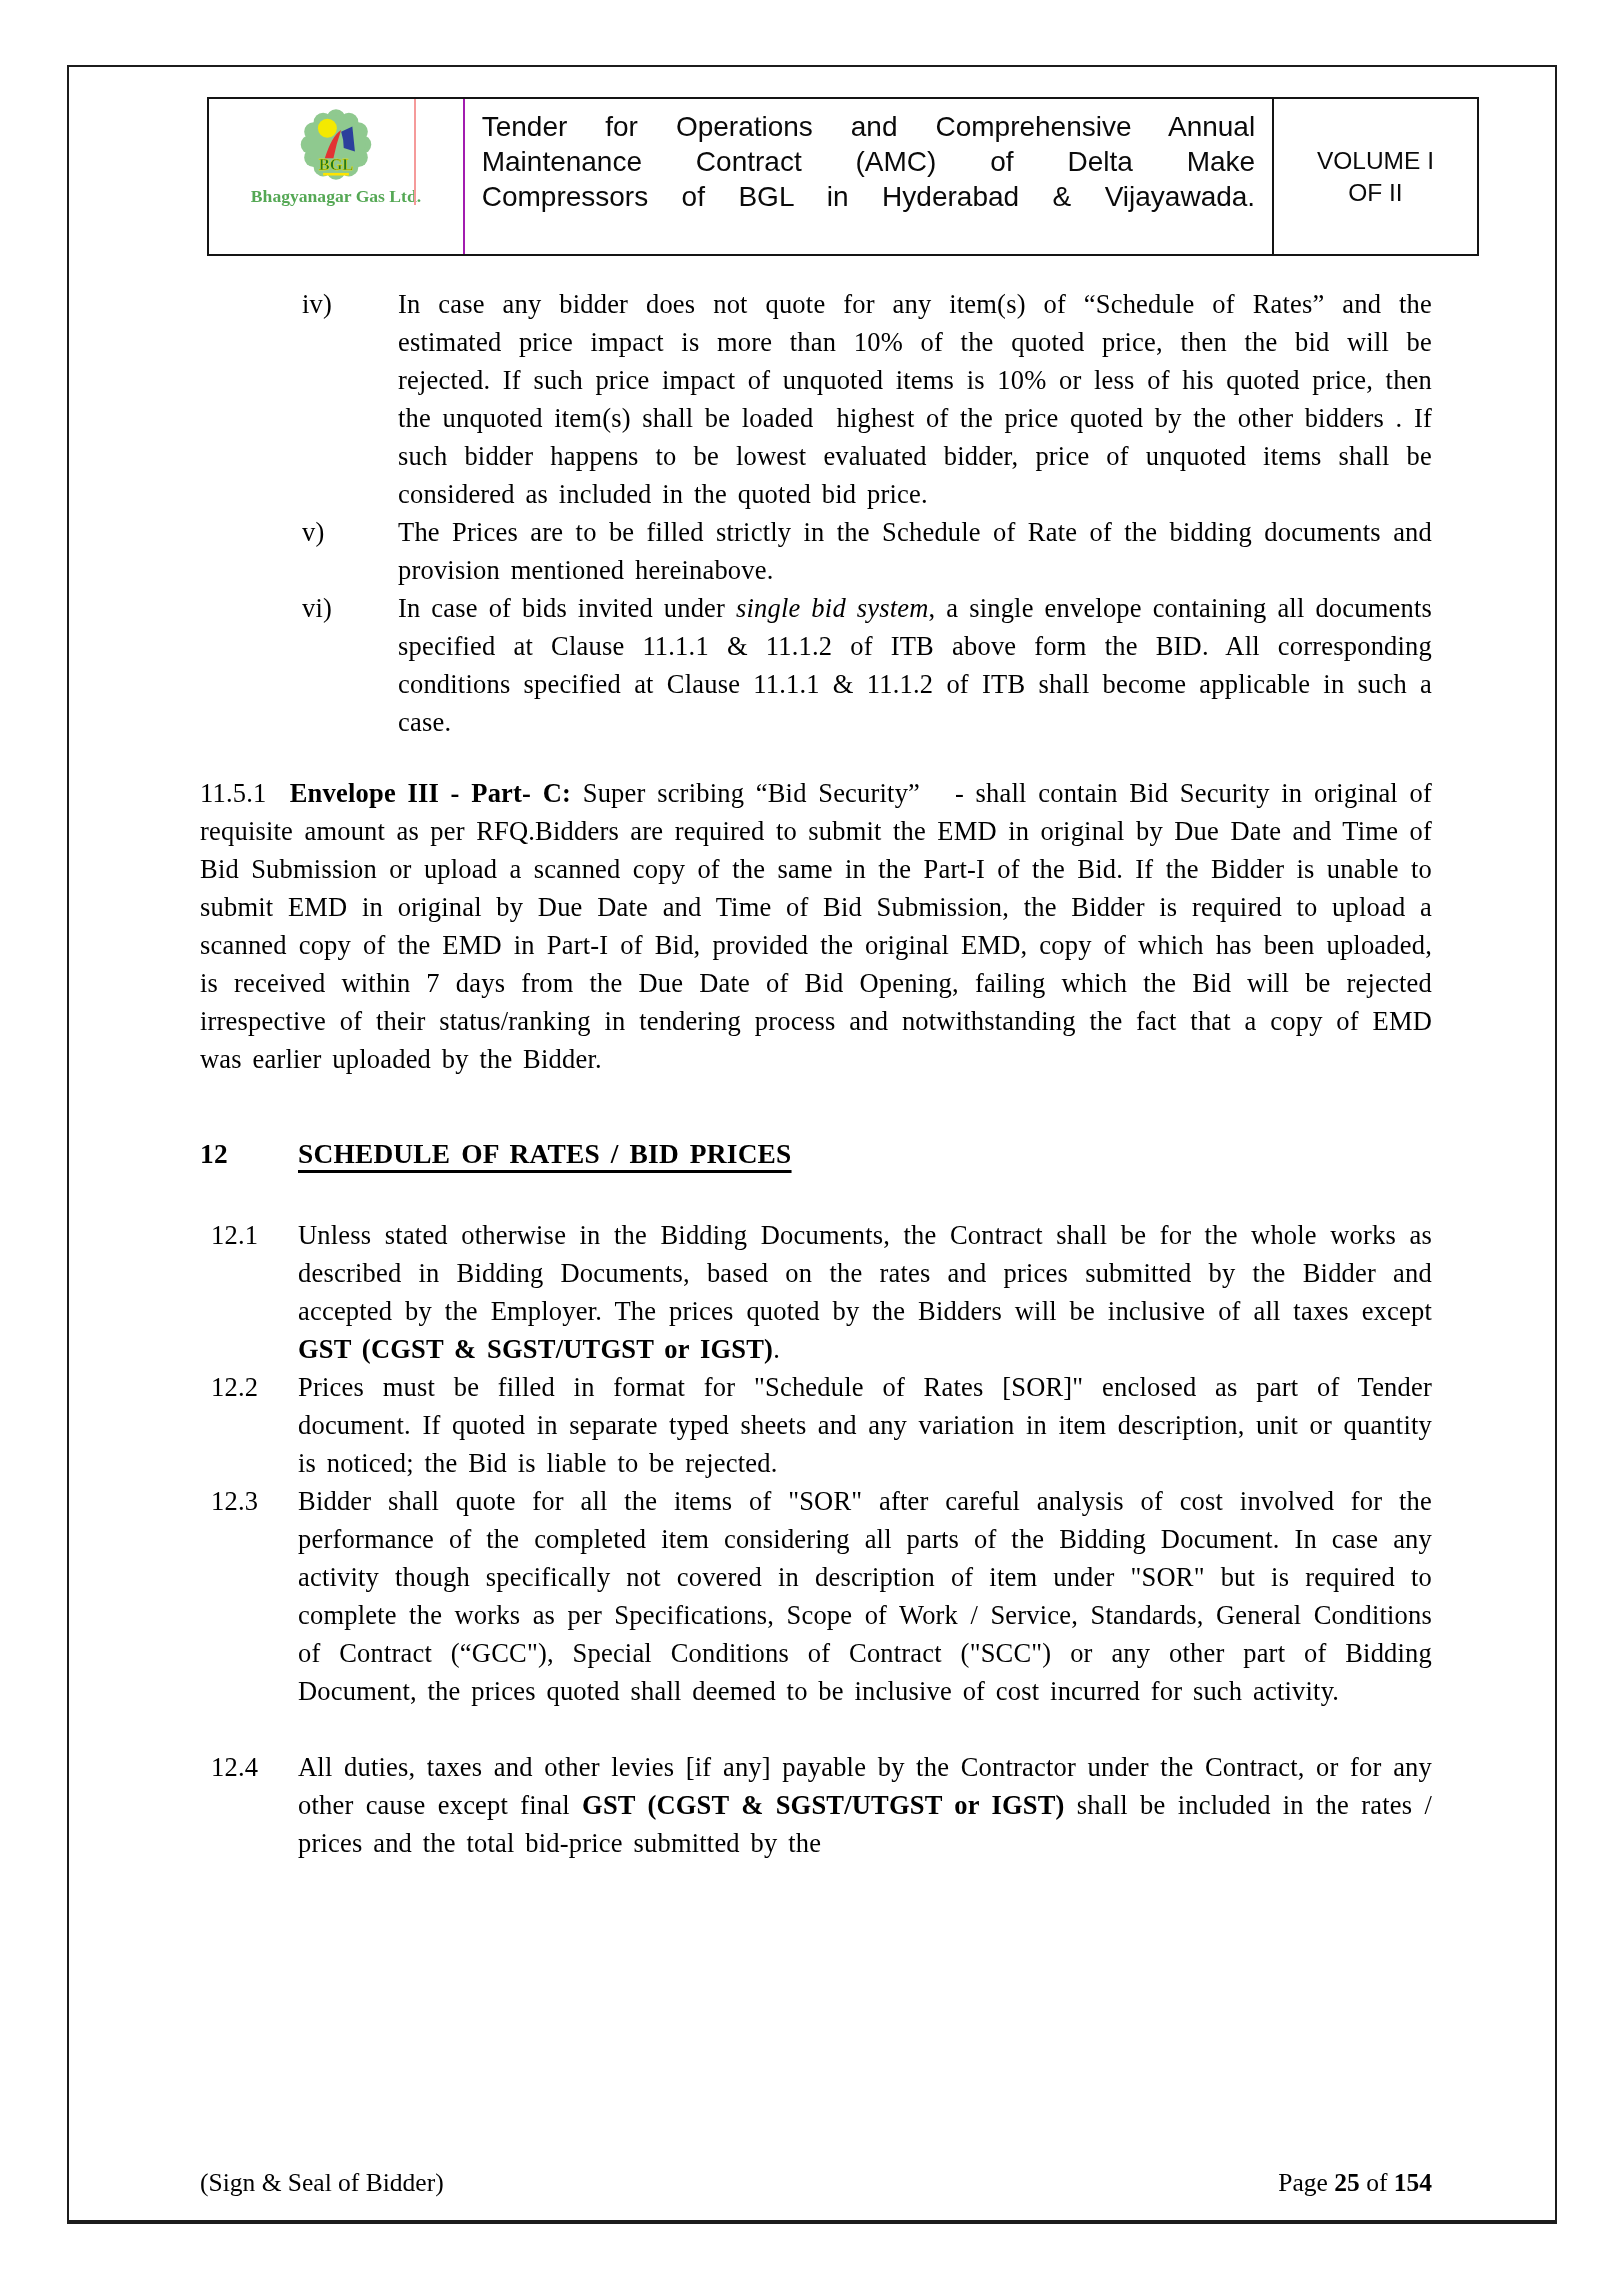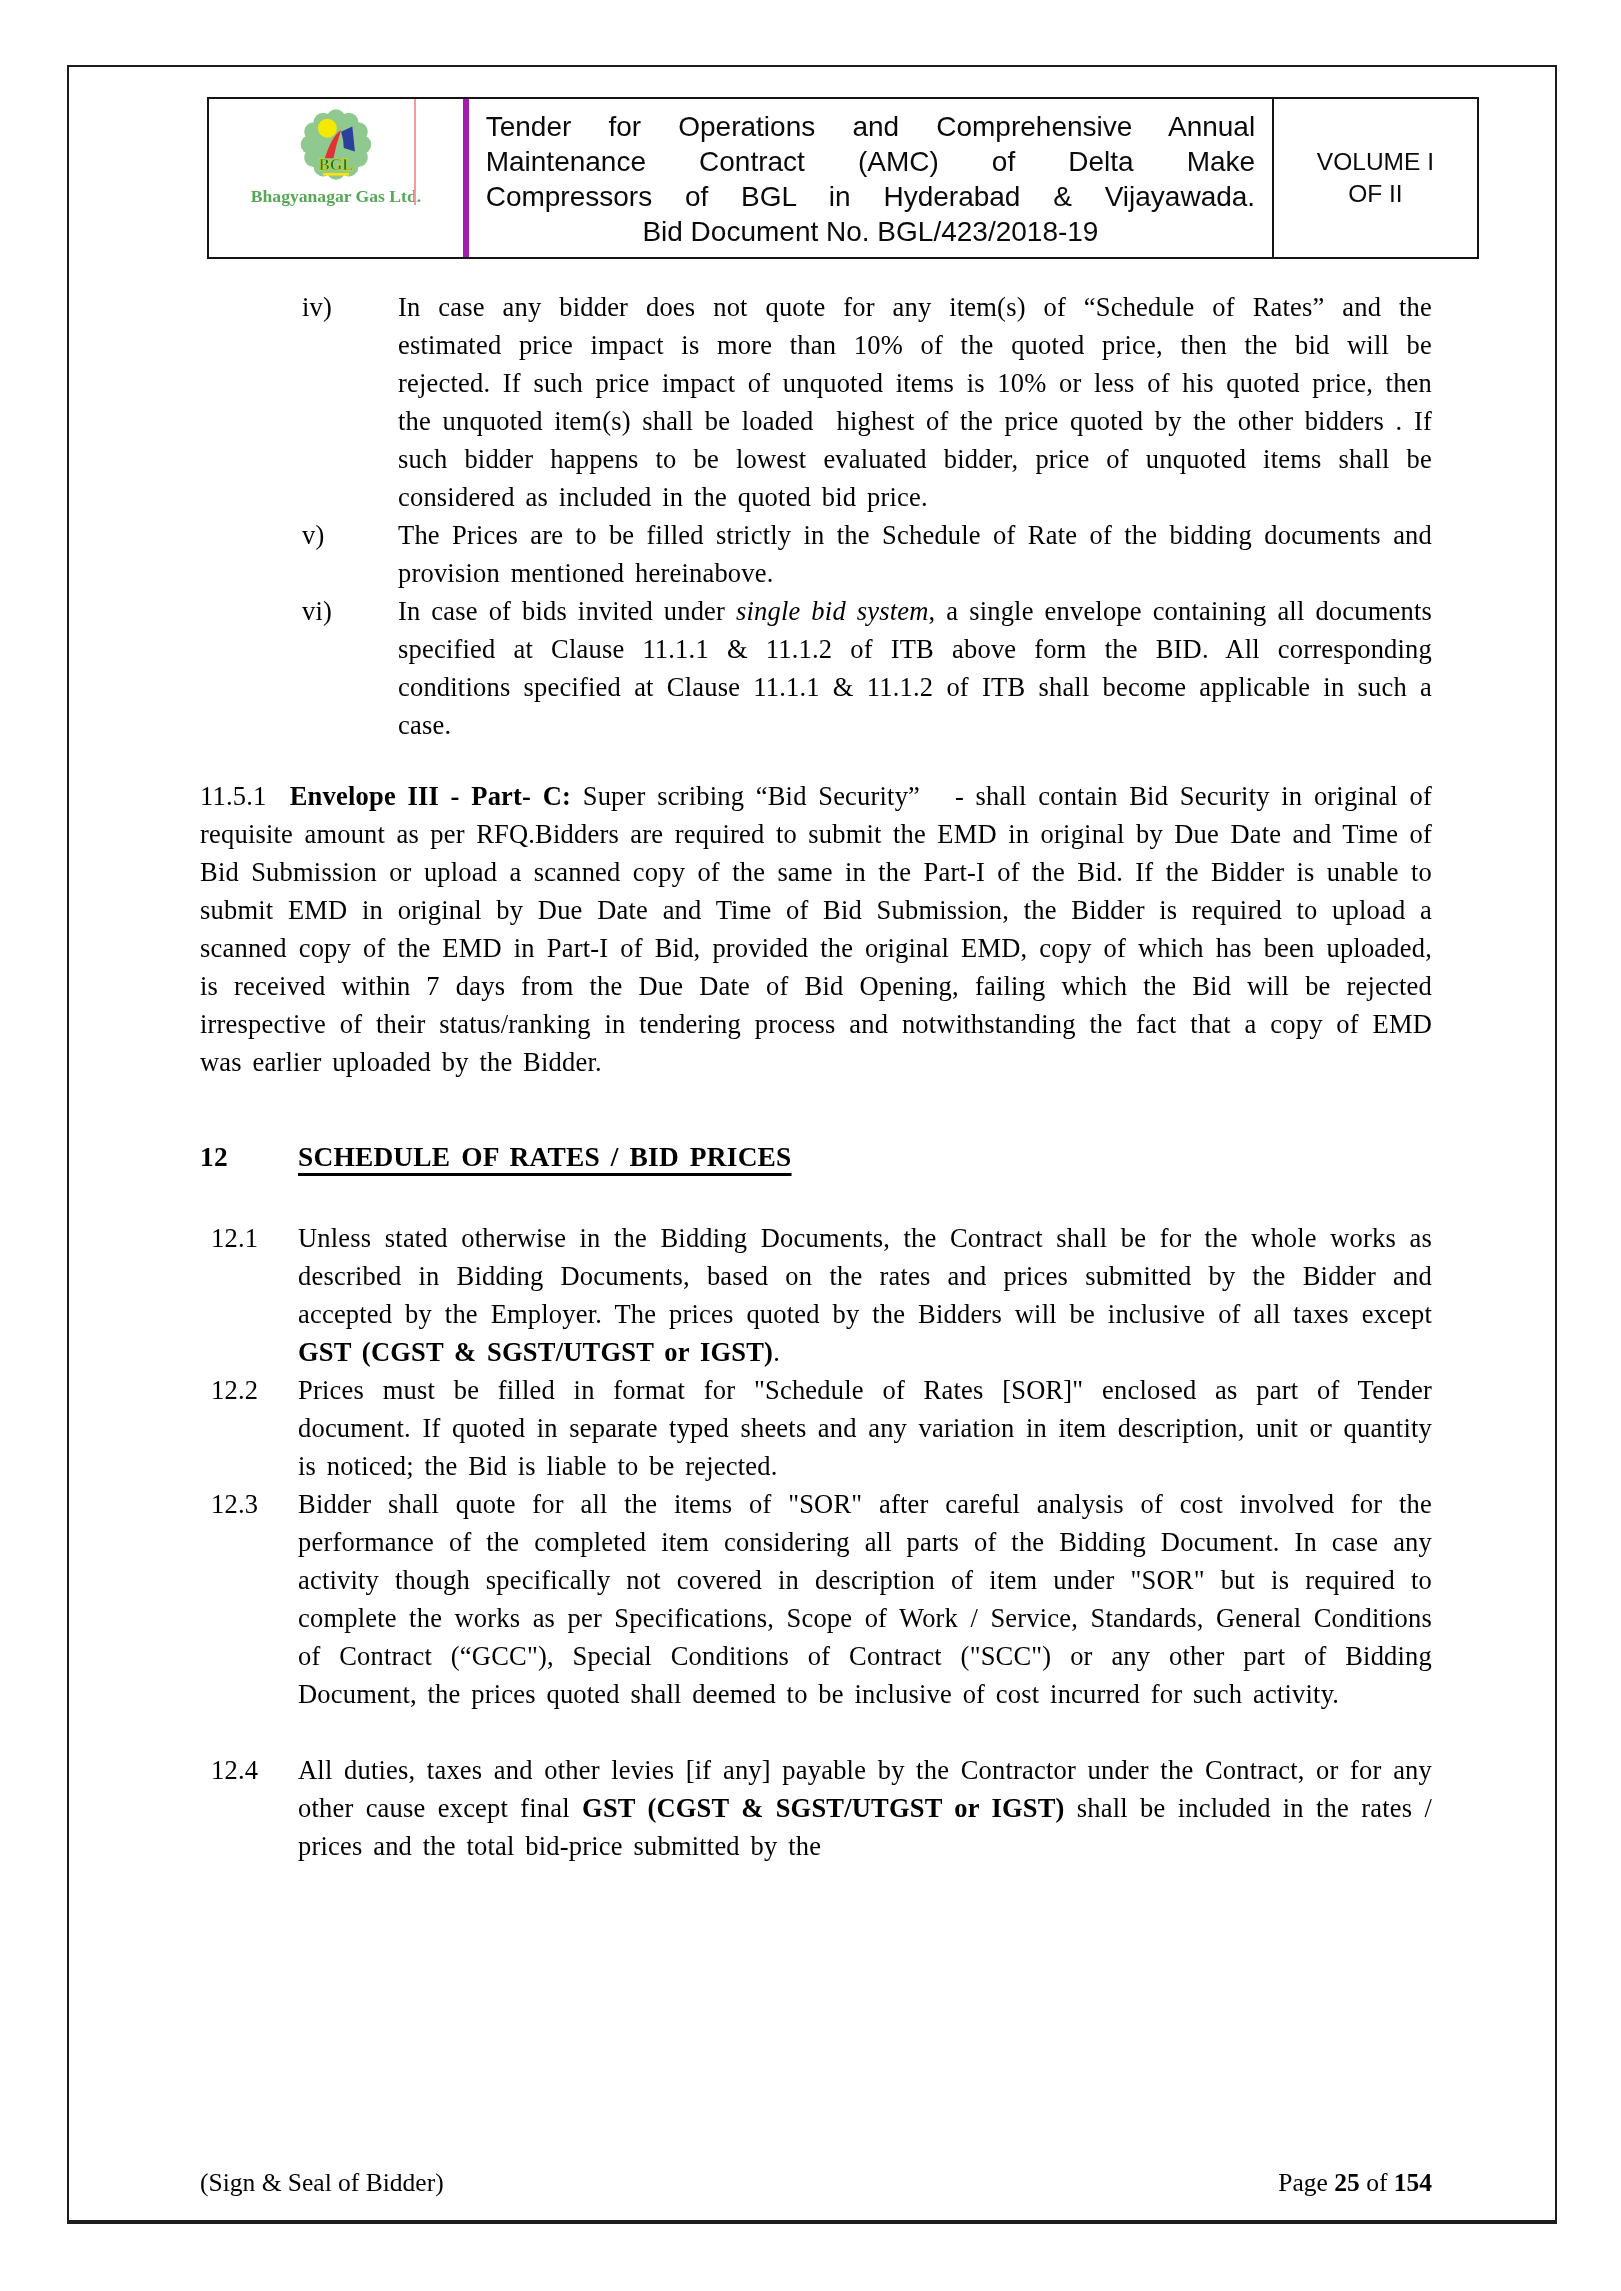--- a/index.html
+++ b/index.html
@@ -45,21 +45,21 @@
     font-weight:bold;font-size:17.6px;line-height:18.6px;
     color:#55a855;margin-top:-3.9px;
   }
   .company-name{
     font-family:"Liberation Sans", sans-serif;
     font-size:25.5px;line-height:30px;color:#050505;
     margin-top:4.9px;
   }
   .cell-title{
     width:814px;
-    border-left:6px solid #a21caf;
+    border-left:2px solid #a21caf;
     border-right:2px solid #141414;
     padding:9.8px 16.7px 7.8px;
     font-family:"Liberation Sans", sans-serif;
     font-size:28px;line-height:35px;color:#0a0a0a;
   }
   .title-line{text-align:justify;text-align-last:justify;}
   .docno-line{text-align:center;}
   .cell-volume{
     width:204px;
     display:flex;flex-direction:column;justify-content:center;
@@ -132,21 +132,20 @@
           <path d="M66,31 L79,25 L82,54 L69,50 Q69,40 66,31 Z" fill="#2c3f9c"></path>
           <text x="60" y="76" text-anchor="middle" font-family="Liberation Serif, serif" font-size="19" font-weight="bold" fill="#1f7a1f" stroke="#ffe400" stroke-width="0.5">BGL</text>
           <rect x="45" y="79" width="30" height="3" fill="#ffe400"></rect>
         </svg>
         <div class="logo-caption">Bhagyanagar Gas Ltd.</div>
       </div>
       <div class="cell cell-title">
         <div class="title-line">Tender for Operations and Comprehensive Annual</div>
         <div class="title-line">Maintenance Contract (AMC) of Delta Make</div>
         <div class="title-line">Compressors of BGL in Hyderabad &amp; Vijayawada.</div>
-        <div class="docno-line">Bid Document No. BGL/423/2018-19</div>
       </div>
       <div class="cell cell-volume">
         <div>VOLUME I</div>
         <div>OF II</div>
       </div>
     </div>
 
     <div class="body">
 
 

